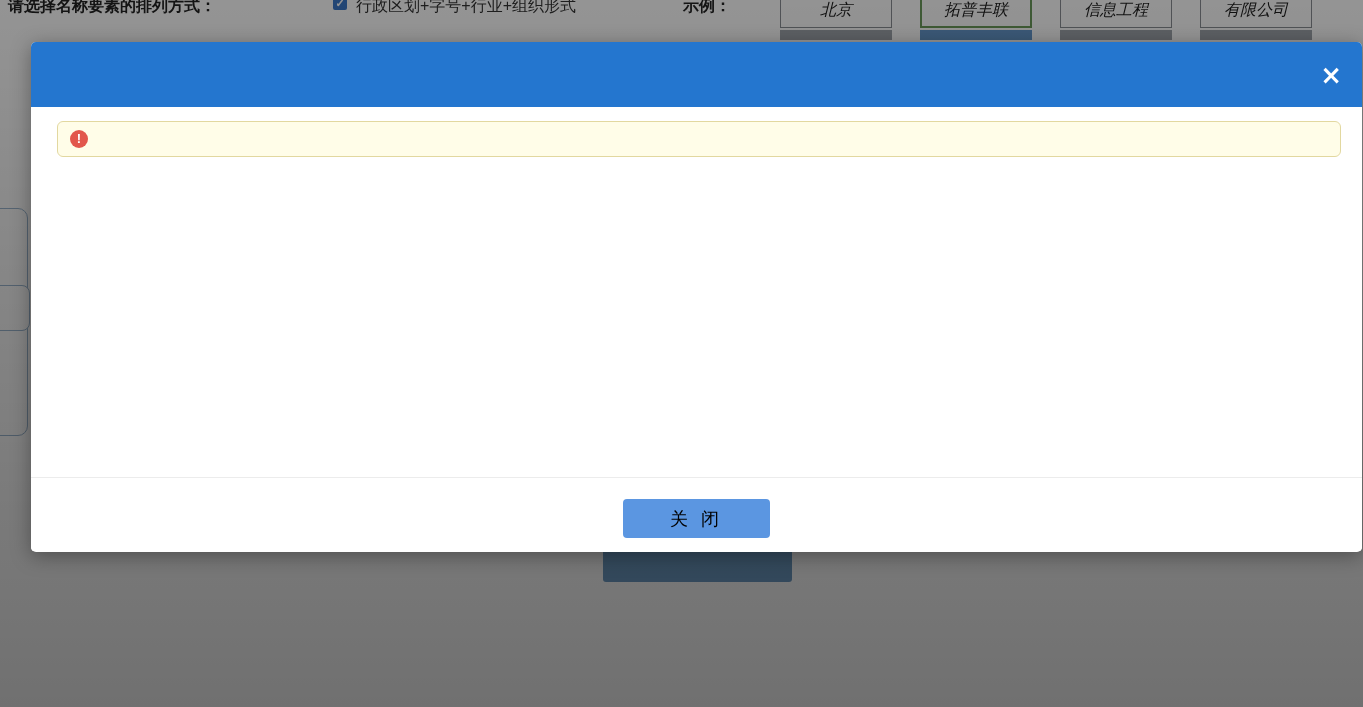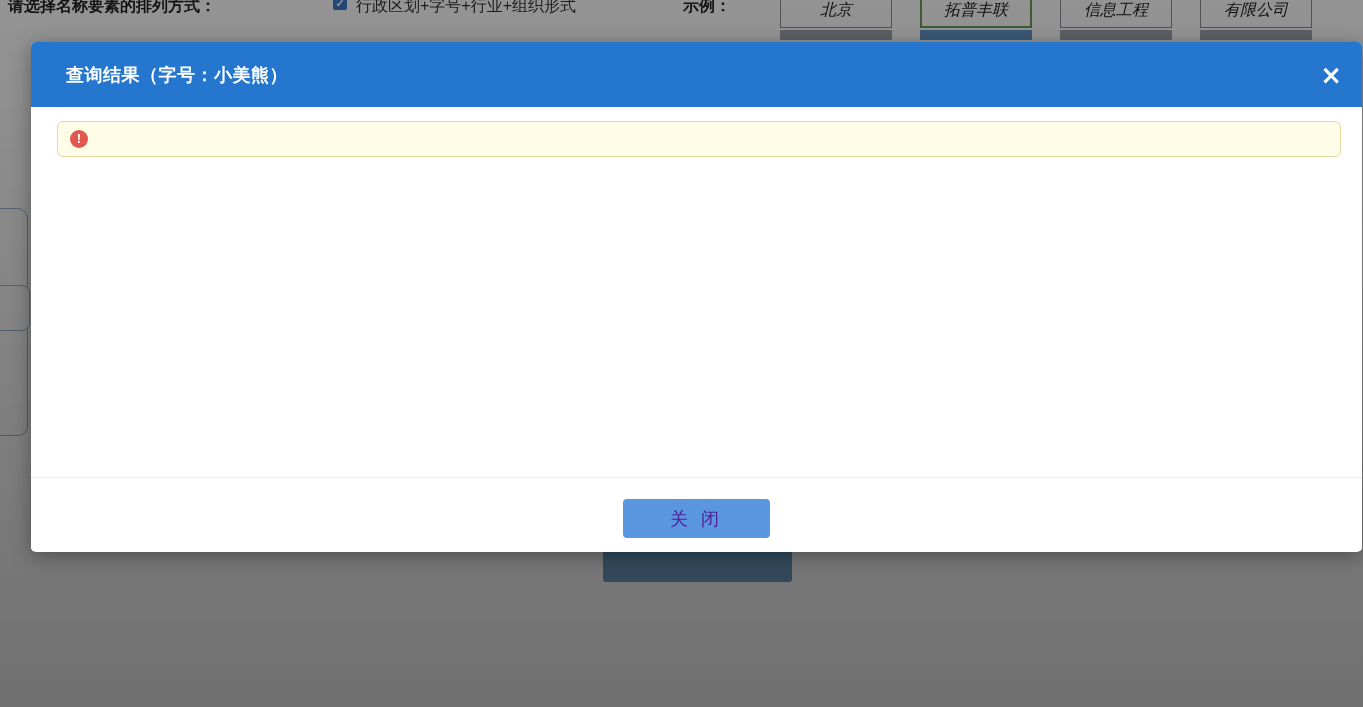--- a/index.html
+++ b/index.html
@@ -96,21 +96,21 @@
     background: #E2574C; color: #ffffff;
     font-size: 13px; font-weight: bold; line-height: 18px; text-align: center;
   }
   .warning-text { font-size: 16px; color: #F5221B; white-space: nowrap; }
   .modal-footer {
     height: 74px; border-top: 1px solid #ECECEC; background: #ffffff;
     display: flex; justify-content: center;
   }
   .close-button {
     margin-top: 21px; width: 147px; height: 39px;
-    background: #5B96E1; color: #4c1d95; font-size: 18px;
+    background: #5B96E1; color: #000000; font-size: 18px;
     font-family: "Liberation Sans", sans-serif;
     border: none; border-radius: 4px; cursor: pointer; letter-spacing: 4px;
   }
 </style>
 </head>
 <body>
 
 <div class="page">
   <div class="bg-row">
     <span class="bg-label">请选择名称要素的排列方式：</span>
@@ -139,21 +139,20 @@
 
   <div class="bg-outline-outer"></div>
   <div class="bg-outline-inner"></div>
   <button class="bg-submit"></button>
 </div>
 
 <div class="overlay"></div>
 
 <div class="modal">
   <div class="modal-header">
-    <span class="modal-title">查询结果（字号：小美熊）</span>
     <button class="modal-close">×</button>
   </div>
   <div class="modal-body">
     <div class="warning-box">
       <span class="warning-icon">!</span>
     </div>
   </div>
   <div class="modal-footer">
     <button class="close-button">关 闭</button>
   </div>

